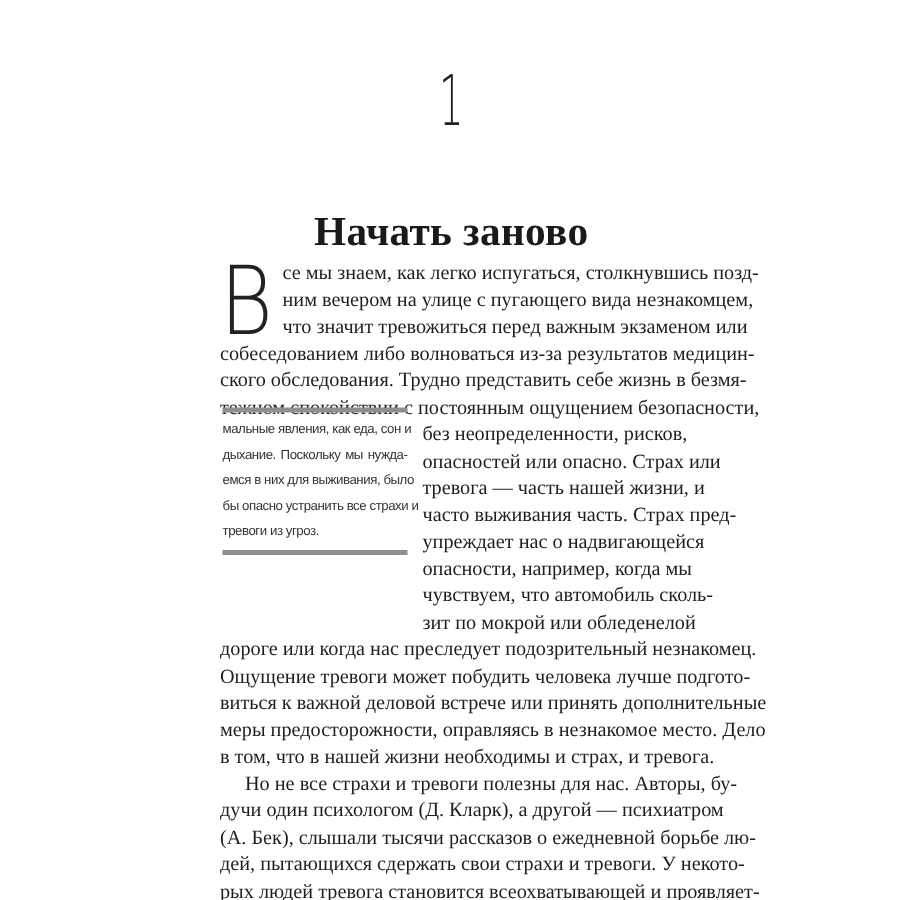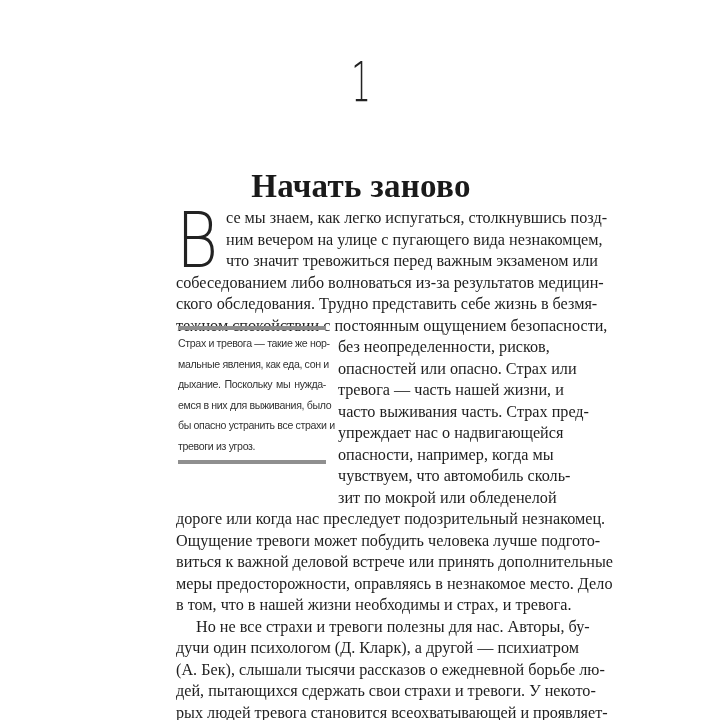--- a/index.html
+++ b/index.html
@@ -74,21 +74,20 @@
     <div class="line" style="top:638px">дучи один психологом (Д. Кларк), а другой — психиатром</div>
     <div class="line" style="top:659.5px">(А. Бек), слышали тысячи рассказов о ежедневной борьбе лю-</div>
     <div class="line" style="top:681px">дей, пытающихся сдержать свои страхи и тревоги. У некото-</div>
     <div class="line" style="top:702.5px">рых людей тревога становится всеохватывающей и проявляет-</div>
 
   </div>
 
   <div class="sidebar">
     <div class="sidebar-rule"></div>
     <div class="sidebar-text">
-      <span class="sl">Страх и тревога — такие же нор-</span>
       <span class="sl">мальные явления, как еда, сон и</span>
       <span class="sl">дыхание. Поскольку мы нужда-</span>
       <span class="sl">емся в них для выживания, было</span>
       <span class="sl">бы опасно устранить все страхи и</span>
       <span class="sl last">тревоги из угроз.</span>
     </div>
     <div class="sidebar-rule"></div>
   </div>
 </div>
 

